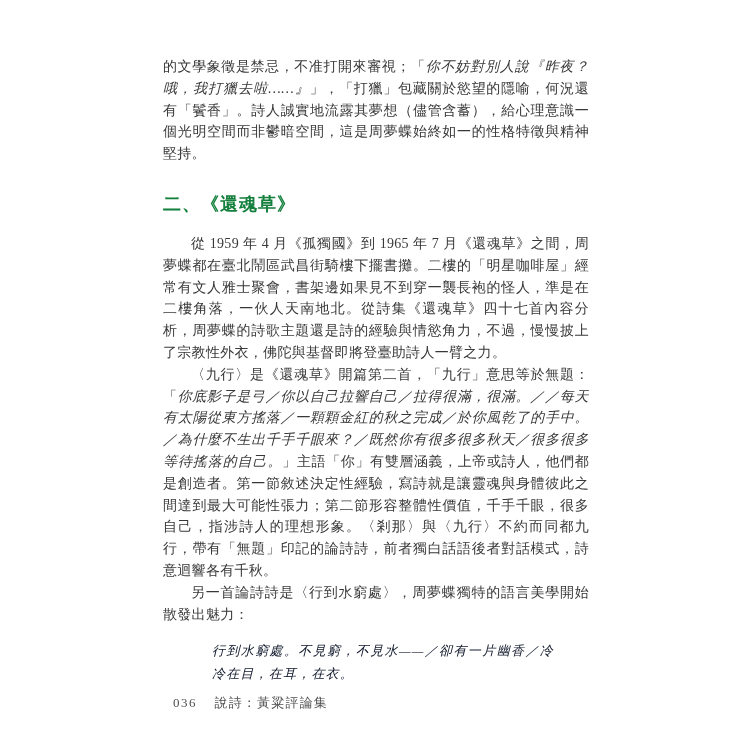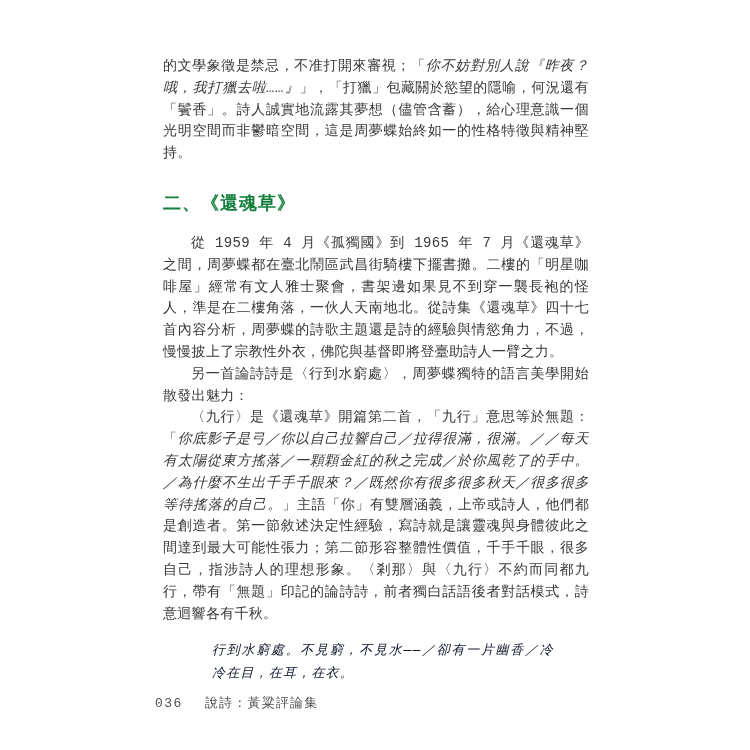--- a/index.html
+++ b/index.html
@@ -5,21 +5,21 @@
   html, body {
     margin: 0;
     padding: 0;
     background: #ffffff;
   }
   .page {
     position: relative;
     width: 750px;
     height: 750px;
     background: #ffffff;
-    font-family: Liberation Mono, monospace;
+    font-family: Liberation Serif, serif;
     color: #383838;
     overflow: hidden;
   }
   .content {
     position: absolute;
     left: 163px;
     top: 56px;
     width: 426px;
   }
   p.body-para {
@@ -50,42 +50,42 @@
     width: 342px;
     font-size: 13px;
     line-height: 22.6px;
     letter-spacing: 1.2px;
     font-style: italic;
     text-align: justify;
     color: #0f172a;
   }
   .footer {
     position: absolute;
-    left: 155px;
+    left: 173px;
     top: 694px;
     font-size: 13px;
     letter-spacing: 1.2px;
     color: #4f4f4f;
   }
   .footer .page-num {
     margin-right: 13px;
     letter-spacing: 1.5px;
   }
 </style>
 </head>
 <body>
 
 <div class="page">
 
   <div class="content" id="content">
       <p class="body-para"><span class="ming">的文學象徵是禁忌，不准打開來審視；「</span><span class="kai">你不妨對別人說『昨夜？哦，我打獵去啦……』</span><span class="ming">」，「打獵」包藏關於慾望的隱喻，何況還有「鬢香」。詩人誠實地流露其夢想（儘管含蓄），給心理意識一個光明空間而非鬱暗空間，這是周夢蝶始終如一的性格特徵與精神堅持。</span></p>
       <h2 class="section-heading">二、《還魂草》</h2>
       <p class="body-para indent"><span class="ming">從 1959 年 4 月《孤獨國》到 1965 年 7 月《還魂草》之間，周夢蝶都在臺北鬧區武昌街騎樓下擺書攤。二樓的「明星咖啡屋」經常有文人雅士聚會，書架邊如果見不到穿一襲長袍的怪人，準是在二樓角落，一伙人天南地北。從詩集《還魂草》四十七首內容分析，周夢蝶的詩歌主題還是詩的經驗與情慾角力，不過，慢慢披上了宗教性外衣，佛陀與基督即將登臺助詩人一臂之力。</span></p>
+      <p class="body-para indent"><span class="ming">〈九行〉是《還魂草》開篇第二首，「九行」意思等於無題：「</span><span class="kai">你底影子是弓／你以自己拉響自己／拉得很滿，很滿。／／每天有太陽從東方搖落／一顆顆金紅的秋之完成／於你風乾了的手中。／為什麼不生出千手千眼來？／既然你有很多很多秋天／很多很多等待搖落的自己。</span><span class="ming">」主語「你」有雙層涵義，上帝或詩人，他們都是創造者。第一節敘述決定性經驗，寫詩就是讓靈魂與身體彼此之間達到最大可能性張力；第二節形容整體性價值，千手千眼，很多自己，指涉詩人的理想形象。〈剎那〉與〈九行〉不約而同都九行，帶有「無題」印記的論詩詩，前者獨白話語後者對話模式，詩意迴響各有千秋。</span></p>
       <p class="body-para indent"><span class="ming">另一首論詩詩是〈行到水窮處〉，周夢蝶獨特的語言美學開始散發出魅力：</span></p>
-      <p class="body-para indent"><span class="ming">〈九行〉是《還魂草》開篇第二首，「九行」意思等於無題：「</span><span class="kai">你底影子是弓／你以自己拉響自己／拉得很滿，很滿。／／每天有太陽從東方搖落／一顆顆金紅的秋之完成／於你風乾了的手中。／為什麼不生出千手千眼來？／既然你有很多很多秋天／很多很多等待搖落的自己。</span><span class="ming">」主語「你」有雙層涵義，上帝或詩人，他們都是創造者。第一節敘述決定性經驗，寫詩就是讓靈魂與身體彼此之間達到最大可能性張力；第二節形容整體性價值，千手千眼，很多自己，指涉詩人的理想形象。〈剎那〉與〈九行〉不約而同都九行，帶有「無題」印記的論詩詩，前者獨白話語後者對話模式，詩意迴響各有千秋。</span></p>
       <blockquote class="poem-quote">行到水窮處。不見窮，不見水——／卻有一片幽香／冷冷在目，在耳，在衣。</blockquote>
     </div>
 
   <div class="footer">
     <span class="page-num">036</span>
     <span class="book-title">說詩：黃粱評論集</span>
   </div>
 
 </div>
 

